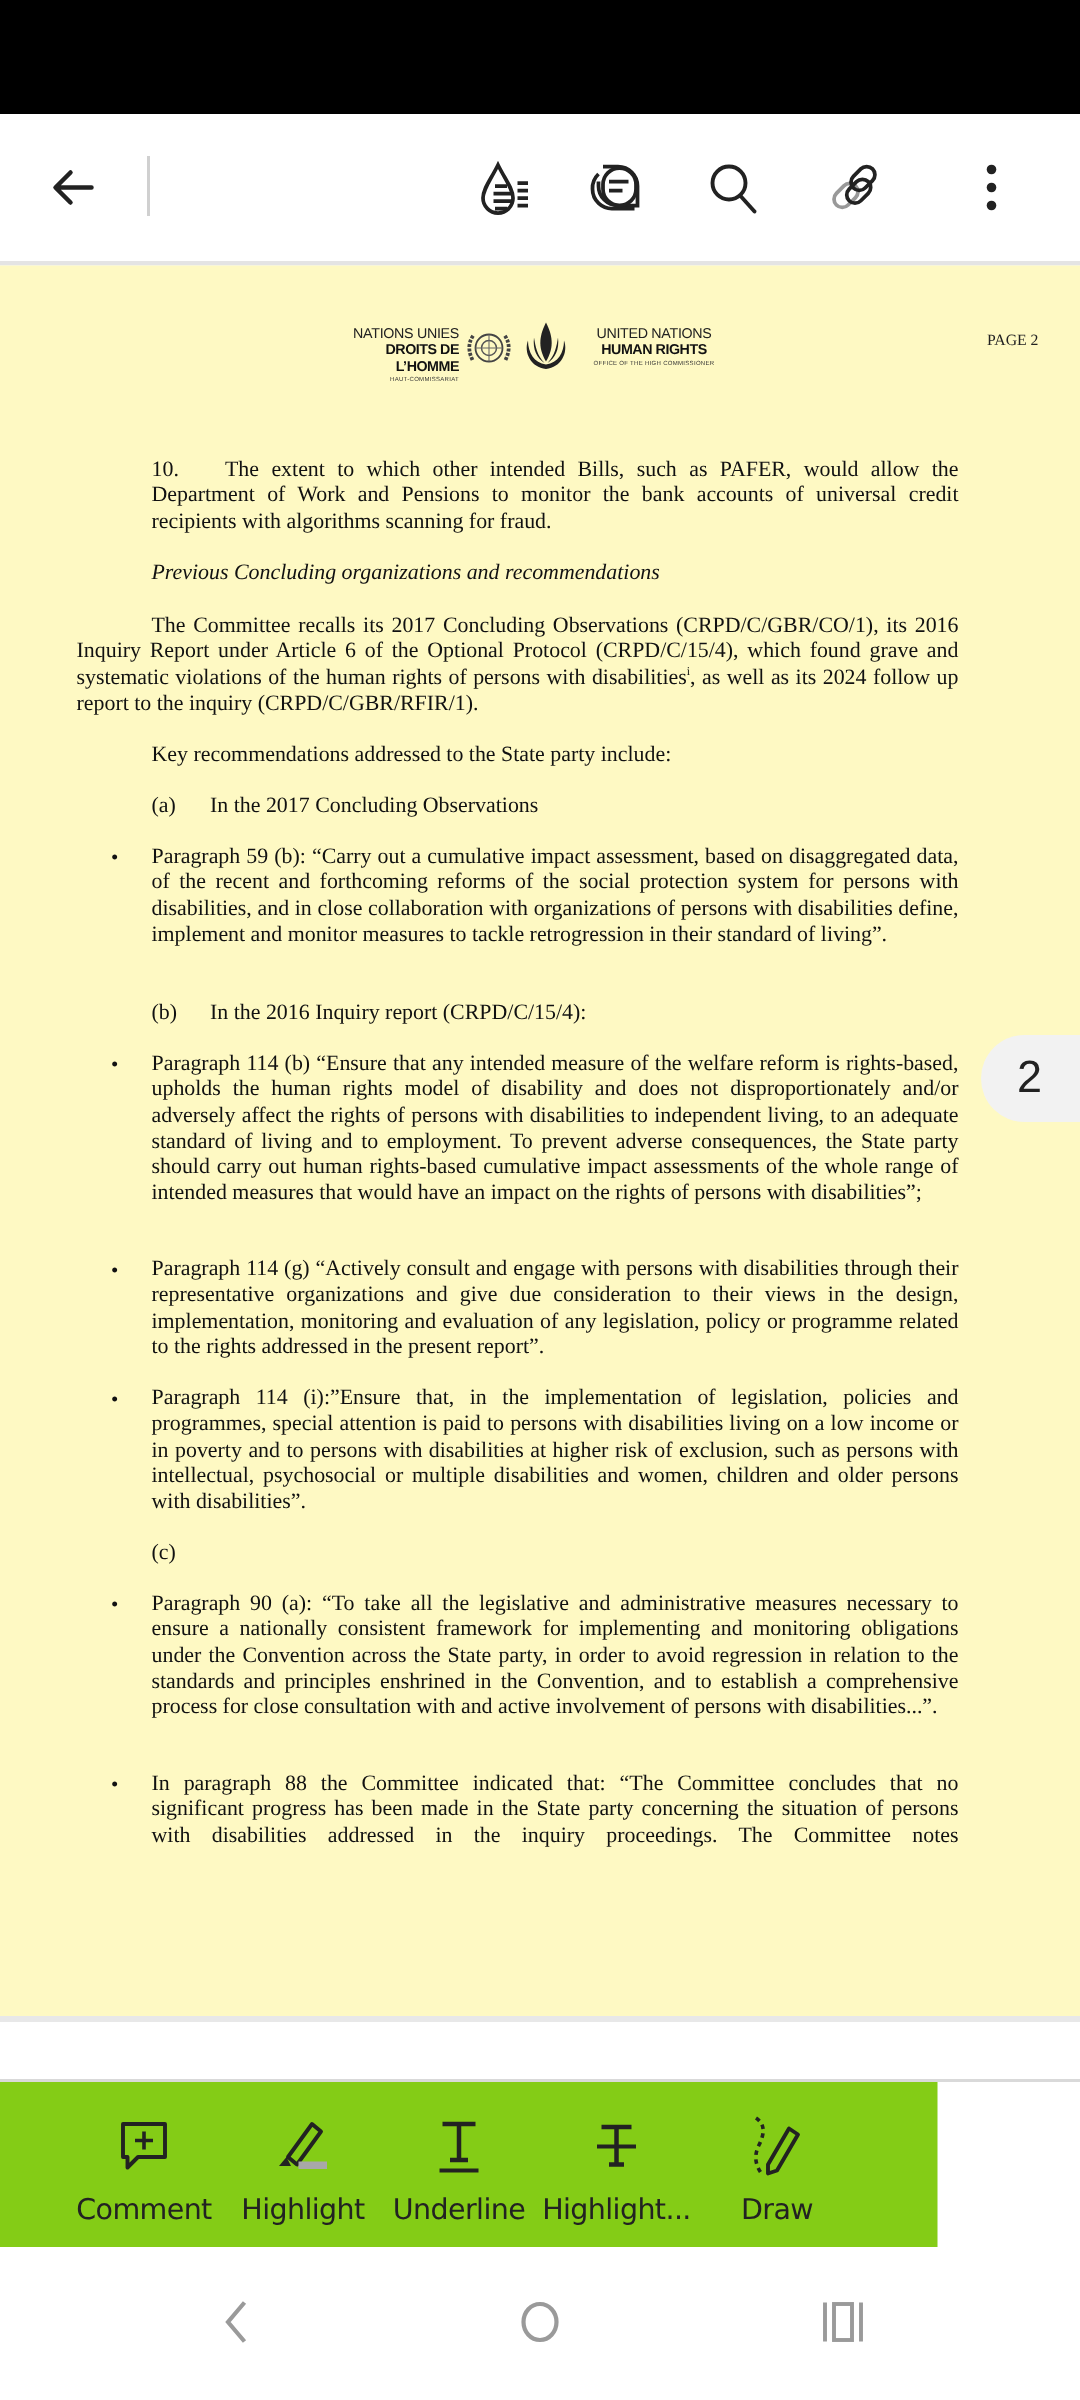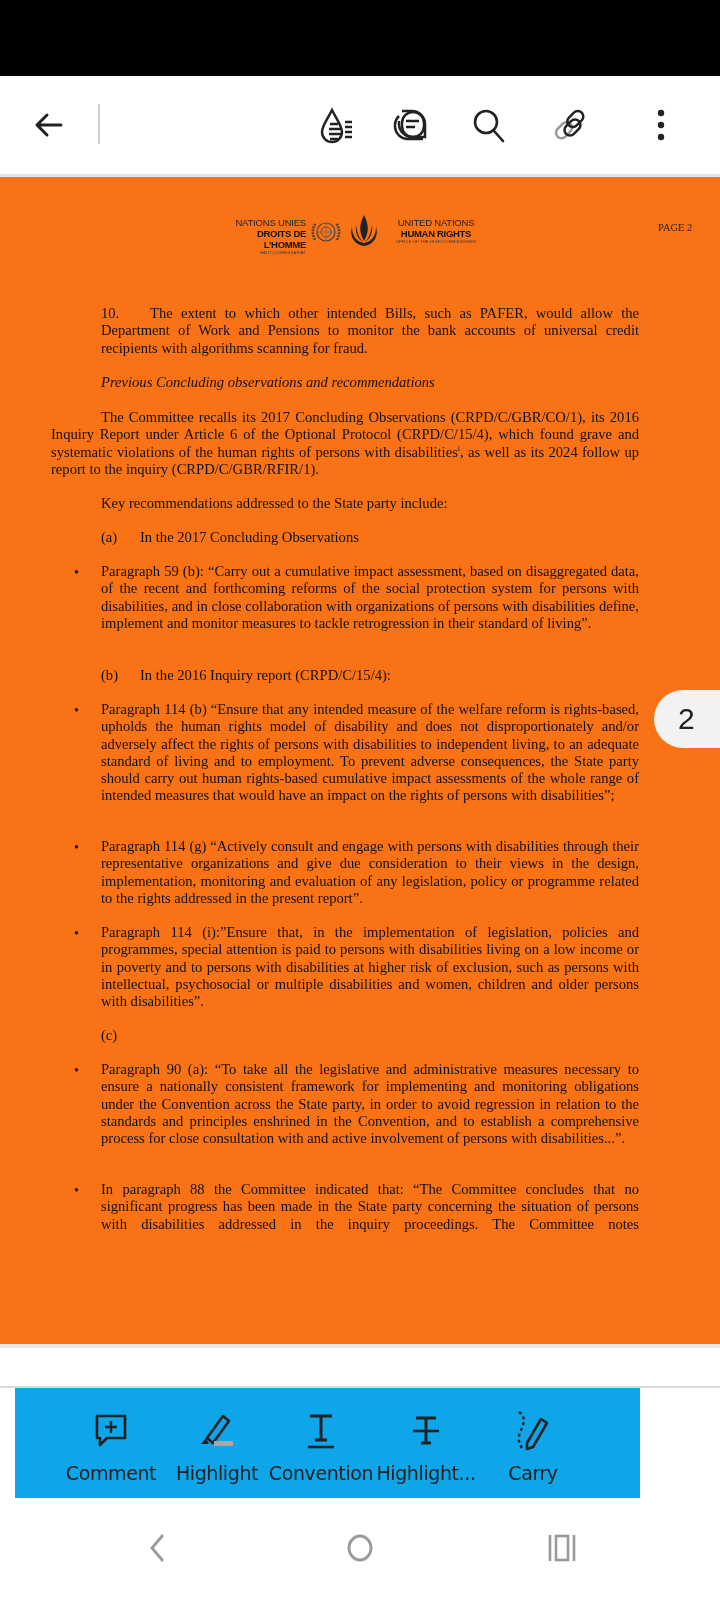--- a/index.html
+++ b/index.html
@@ -6,21 +6,21 @@
   html, body { width: 720px; height: 1600px; background: #fff; overflow: hidden; }
   body { position: relative; font-family: "Liberation Sans", sans-serif; color: #222; }
 
   .status-bar { position: absolute; left: 0; top: 0; width: 720px; height: 76px; background: #000; }
 
   .top-toolbar { position: absolute; left: 0; top: 76px; width: 720px; height: 98px; background: #fff; }
   .top-toolbar .tb-btn { position: absolute; top: 24px; width: 50px; height: 50px; display: flex; align-items: center; justify-content: center; cursor: pointer; }
   .top-toolbar .divider { position: absolute; left: 98px; top: 28px; width: 2px; height: 40px; background: #d0d0d0; }
   .toolbar-bottom-line { position: absolute; left: 0; top: 174px; width: 720px; height: 3px; background: #e4e4e4; }
 
-  .doc-area { position: absolute; left: 0; top: 177px; width: 720px; height: 1170px; background: #f97316; overflow: hidden; }
+  .doc-area { position: absolute; left: 0; top: 177px; width: 720px; height: 1170px; background: #fef9c3; overflow: hidden; }
   .page { position: absolute; left: 0; top: 0; width: 720px; height: 1170px; font-family: "Liberation Serif", serif; color: #111; font-size: 14.6px; line-height: 17.3px; }
 
   .logo-block { position: absolute; left: 216px; top: 36px; width: 250px; height: 38px; }
   .logo-fr { position: absolute; left: 0; top: 4px; width: 90px; text-align: right; font-family: "Liberation Sans", sans-serif; }
   .logo-en { position: absolute; left: 170px; top: 4px; width: 100px; text-align: center; font-family: "Liberation Sans", sans-serif; }
   .logo-line1 { font-size: 9.5px; line-height: 11px; color: #222; letter-spacing: -0.2px; }
   .logo-line2 { font-size: 9.5px; line-height: 11px; font-weight: bold; color: #111; letter-spacing: -0.3px; }
   .logo-line3 { font-size: 4px; line-height: 6px; color: #333; letter-spacing: 0.2px; }
   .logo-un { position: absolute; left: 94px; top: 3px; width: 32px; height: 32px; }
   .logo-ohchr { position: absolute; left: 130px; top: 0; width: 36px; height: 36px; }
@@ -33,21 +33,21 @@
   .bullet-dot { position: absolute; left: 74px; font-size: 14px; }
   .item-label { position: absolute; left: 101px; }
   .item-text { position: absolute; left: 140px; }
 
   .page-indicator { position: absolute; left: 654px; top: 690px; width: 80px; height: 58px; background: #f2f2f2; border-radius: 29px 0 0 29px; display: flex; align-items: center; padding-left: 24px; font-family: "Liberation Sans", sans-serif; font-size: 30px; color: #222; }
 
   .doc-bottom-line { position: absolute; left: 0; top: 1344px; width: 720px; height: 4px; background: #e8e8e8; }
   .page-gap { position: absolute; left: 0; top: 1348px; width: 720px; height: 38px; background: #fff; }
   .tools-top-line { position: absolute; left: 0; top: 1386px; width: 720px; height: 2px; background: #d9d9d9; }
 
-  .bottom-tools { position: absolute; left: 0; top: 1388px; width: 625px; height: 110px; background: #0ea5e9; margin-left: 15px; }
+  .bottom-tools { position: absolute; left: 0; top: 1388px; width: 625px; height: 110px; background: #84cc16; }
   .tool { position: absolute; top: 20px; height: 80px; display: flex; flex-direction: column; align-items: center; cursor: pointer; }
   .tool .icon { width: 44px; height: 44px; display: flex; align-items: center; justify-content: center; }
   .tool .label { margin-top: 10px; font-family: "DejaVu Sans", sans-serif; font-size: 19px; color: #222; white-space: nowrap; letter-spacing: -0.4px; }
 
   .nav-bar { position: absolute; left: 0; top: 1498px; width: 720px; height: 102px; background: #fff; }
   .nav-btn { position: absolute; top: 30px; width: 60px; height: 40px; display: flex; align-items: center; justify-content: center; cursor: pointer; }
 </style>
 </head>
 <body>
 
@@ -124,21 +124,21 @@
         <div class="logo-line2">HUMAN RIGHTS</div>
         <div class="logo-line3">OFFICE OF THE HIGH COMMISSIONER</div>
       </div>
     </div>
     <div class="page-label">PAGE 2</div>
 
     <div class="p" style="left:101px; top:128px; width:538px; text-indent:0;">
       <span style="display:inline-block; width:49px;">10.</span><span>The extent to which other intended Bills, such as PAFER,  would allow the Department of Work and Pensions to monitor the bank accounts of universal credit recipients with algorithms scanning for fraud.</span>
     </div>
 
-    <div class="p p-italic" style="left:101px; top:197px; width:538px;">Previous Concluding observations and recommendations</div>
+    <div class="p p-italic" style="left:101px; top:197px; width:538px;">Previous Concluding organizations and recommendations</div>
 
     <div class="p" style="left:51px; top:232px; width:588px; text-indent:50px;"><span>The Committee recalls its 2017 Concluding Observations (CRPD/C/GBR/CO/1), its 2016 Inquiry Report under Article 6 of the Optional Protocol (CRPD/C/15/4), which found grave and systematic violations of the human rights of persons with disabilities</span><sup style="font-size:8px; line-height:0;">i</sup><span>, as well as its 2024 follow up report to the inquiry (CRPD/C/GBR/RFIR/1).</span></div>
 
     <div class="p" style="left:101px; top:318px; width:538px;">Key recommendations addressed to the State party include:</div>
 
     <div class="item-label" style="top:352px;">(a)</div>
     <div class="item-text" style="top:352px;">In the 2017 Concluding Observations</div>
 
     <div class="bullet-dot" style="top:387px;">•</div>
     <div class="p p-num" style="top:386px;">Paragraph 59 (b): “Carry out a cumulative impact assessment, based on disaggregated data, of the recent and forthcoming reforms of the social protection system for persons with disabilities, and in close collaboration with organizations of persons with disabilities define, implement and monitor measures to tackle retrogression in their standard of living”.</div>
@@ -191,39 +191,39 @@
       </div>
     <div class="label">Highlight</div>
   </div>
   <div class="tool" style="left:258px; width:96px;">
     <div class="icon">
         <svg width="40" height="40" viewBox="0 0 40 40">
           <path d="M9 6h22M20 6v24M14 30h12" stroke="#222" stroke-width="3"></path>
           <path d="M7 37h26" stroke="#222" stroke-width="2.6"></path>
         </svg>
       </div>
-    <div class="label">Convention</div>
+    <div class="label">Underline</div>
   </div>
   <div class="tool" style="left:356px; width:110px;">
     <div class="icon">
         <svg width="40" height="40" viewBox="0 0 40 40">
           <path d="M10 8h20M20 8v25M15 33h10" stroke="#222" stroke-width="3"></path>
           <path d="M7 21h26" stroke="#222" stroke-width="2.6"></path>
         </svg>
       </div>
     <div class="label">Highlight...</div>
   </div>
   <div class="tool" style="left:470px; width:96px;">
     <div class="icon">
         <svg width="44" height="44" viewBox="0 0 44 44">
           <path d="M16 35 L30 11 L36 15 L22 39 L16 41z" fill="none" stroke="#222" stroke-width="2.6" stroke-linejoin="round"></path>
           <path d="M8 4 C14 8 14 14 10 22 C7 28 7 34 11 40" fill="none" stroke="#222" stroke-width="2.4" stroke-dasharray="3 3"></path>
         </svg>
       </div>
-    <div class="label">Carry</div>
+    <div class="label">Draw</div>
   </div>
 </div>
 
 <div class="nav-bar">
   <div class="nav-btn" style="left:128px;">
     <svg width="24" height="32" viewBox="0 0 24 32">
         <path d="M17 3 L6 16 L17 29" fill="none" stroke="#9a9a9a" stroke-width="2.8"></path>
       </svg>
   </div>
   <div class="nav-btn" style="left:330px;">

